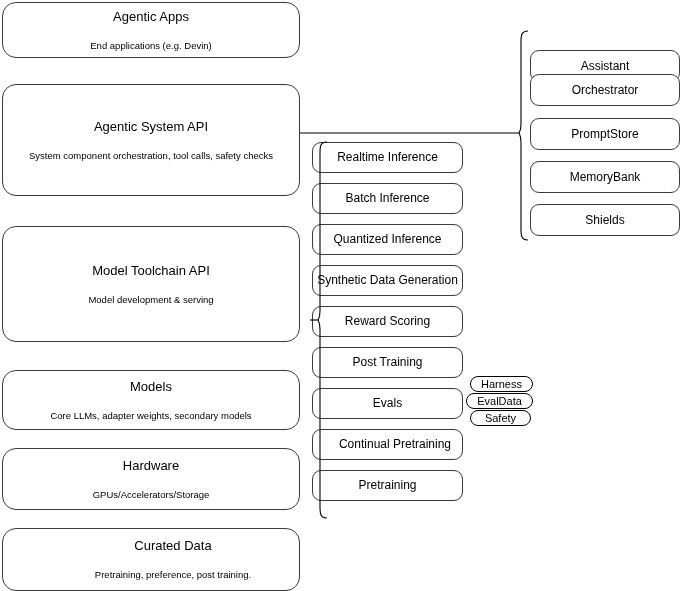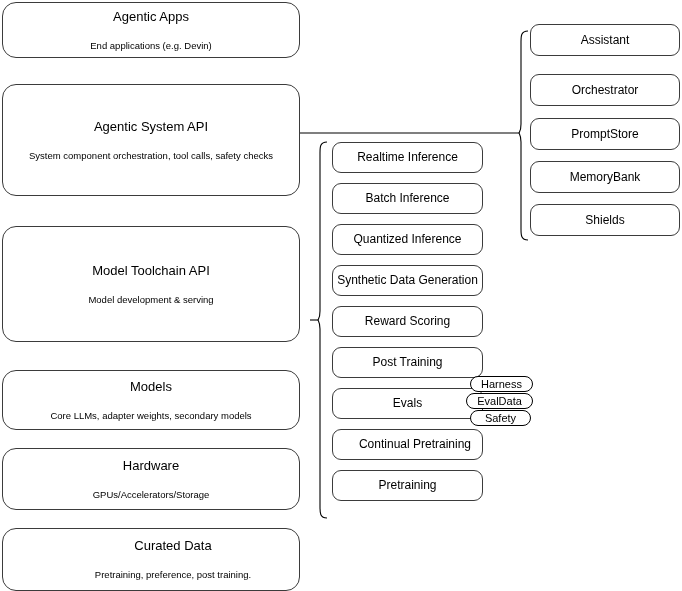--- a/index.html
+++ b/index.html
@@ -55,21 +55,21 @@
     border-radius: 14px;
   }
   
   .chip {
     border-radius: 9px;
   }
   .chip .title {
     font-size: 12px;
   }
   .mid-chip {
-    left: 332px;
+    left: 312px;
     width: 151px;
     height: 31px;
   }
   .right-chip {
     left: 530px;
     width: 150px;
     height: 32px;
   }
   
   .pill {
@@ -191,21 +191,21 @@
   <div class="pill" style="left:470px; top:376px; width:63px; height:16px;">
     <span>Harness</span>
   </div>
   <div class="pill" style="left:466px; top:393px; width:67px; height:16px;">
     <span>EvalData</span>
   </div>
   <div class="pill" style="left:470px; top:410px; width:61px; height:16px;">
     <span>Safety</span>
   </div>
 
-  <div class="box chip right-chip" style="top:24px;text-align:right;">
+  <div class="box chip right-chip" style="top:50px;text-align:right;">
     <div class="title">Assistant</div>
   </div>
   <div class="box chip right-chip" style="top:74px;">
     <div class="title">Orchestrator</div>
   </div>
   <div class="box chip right-chip" style="top:118px;">
     <div class="title">PromptStore</div>
   </div>
   <div class="box chip right-chip" style="top:161px;">
     <div class="title">MemoryBank</div>

